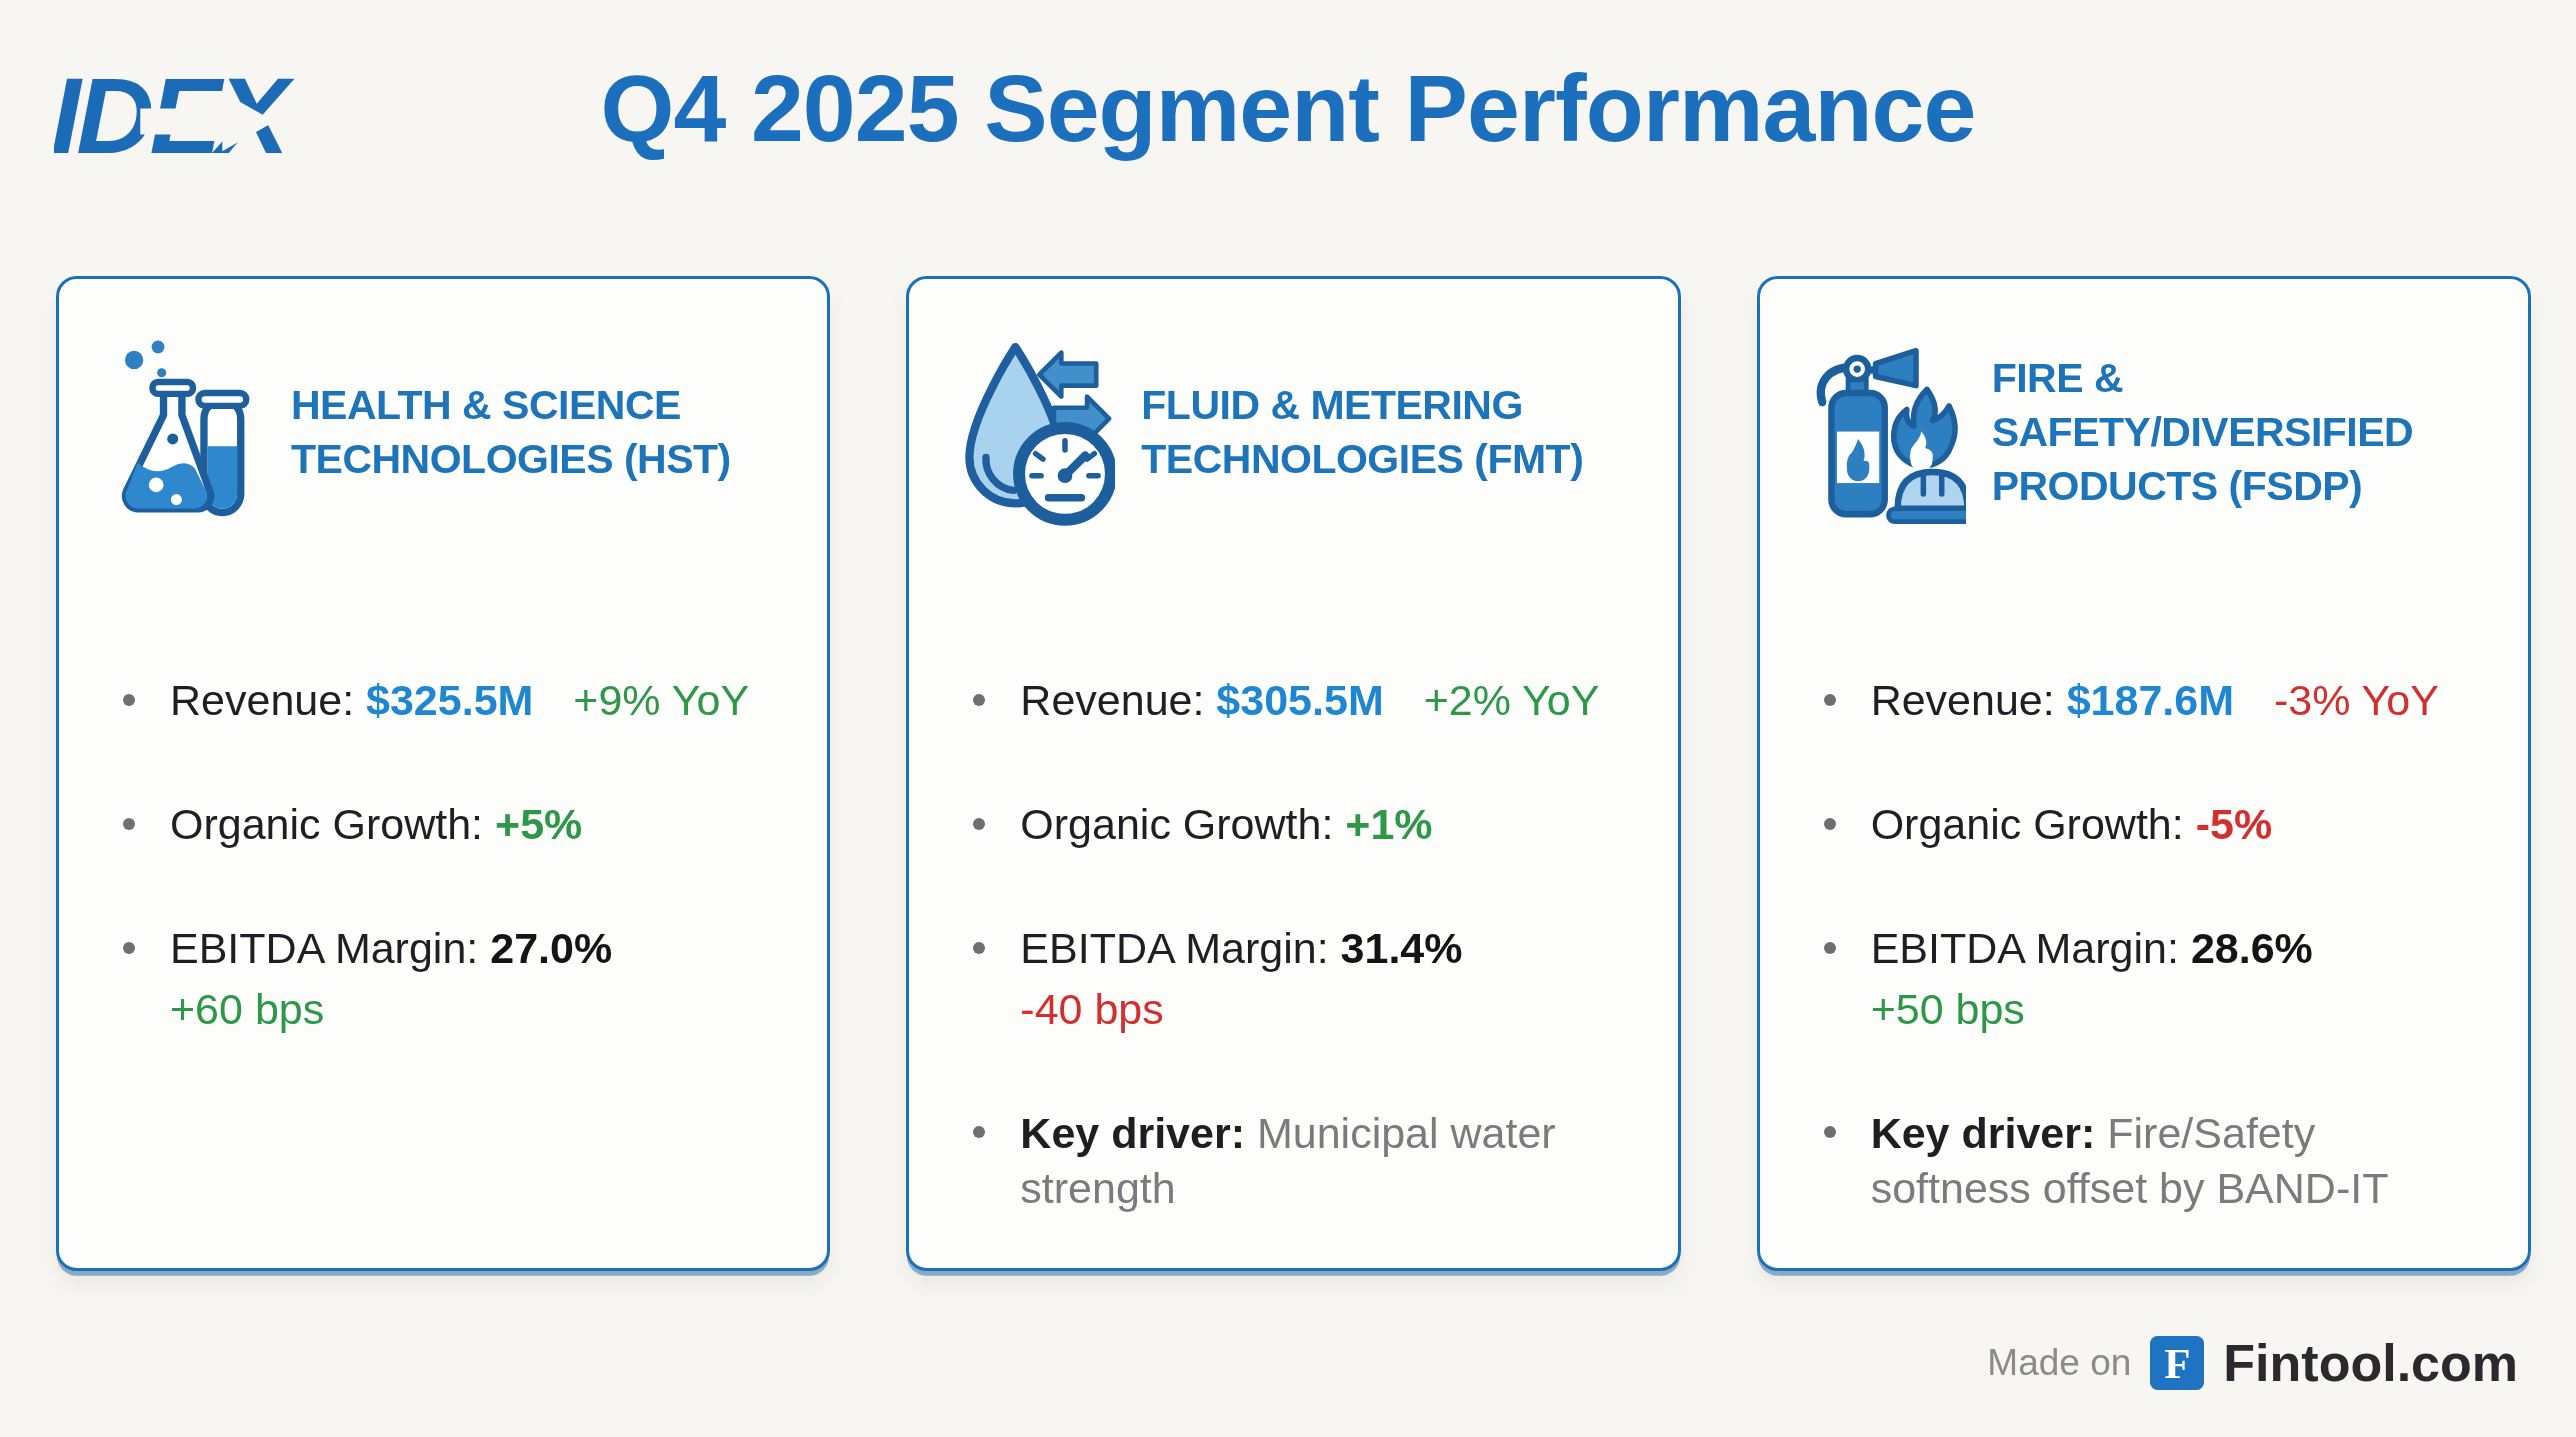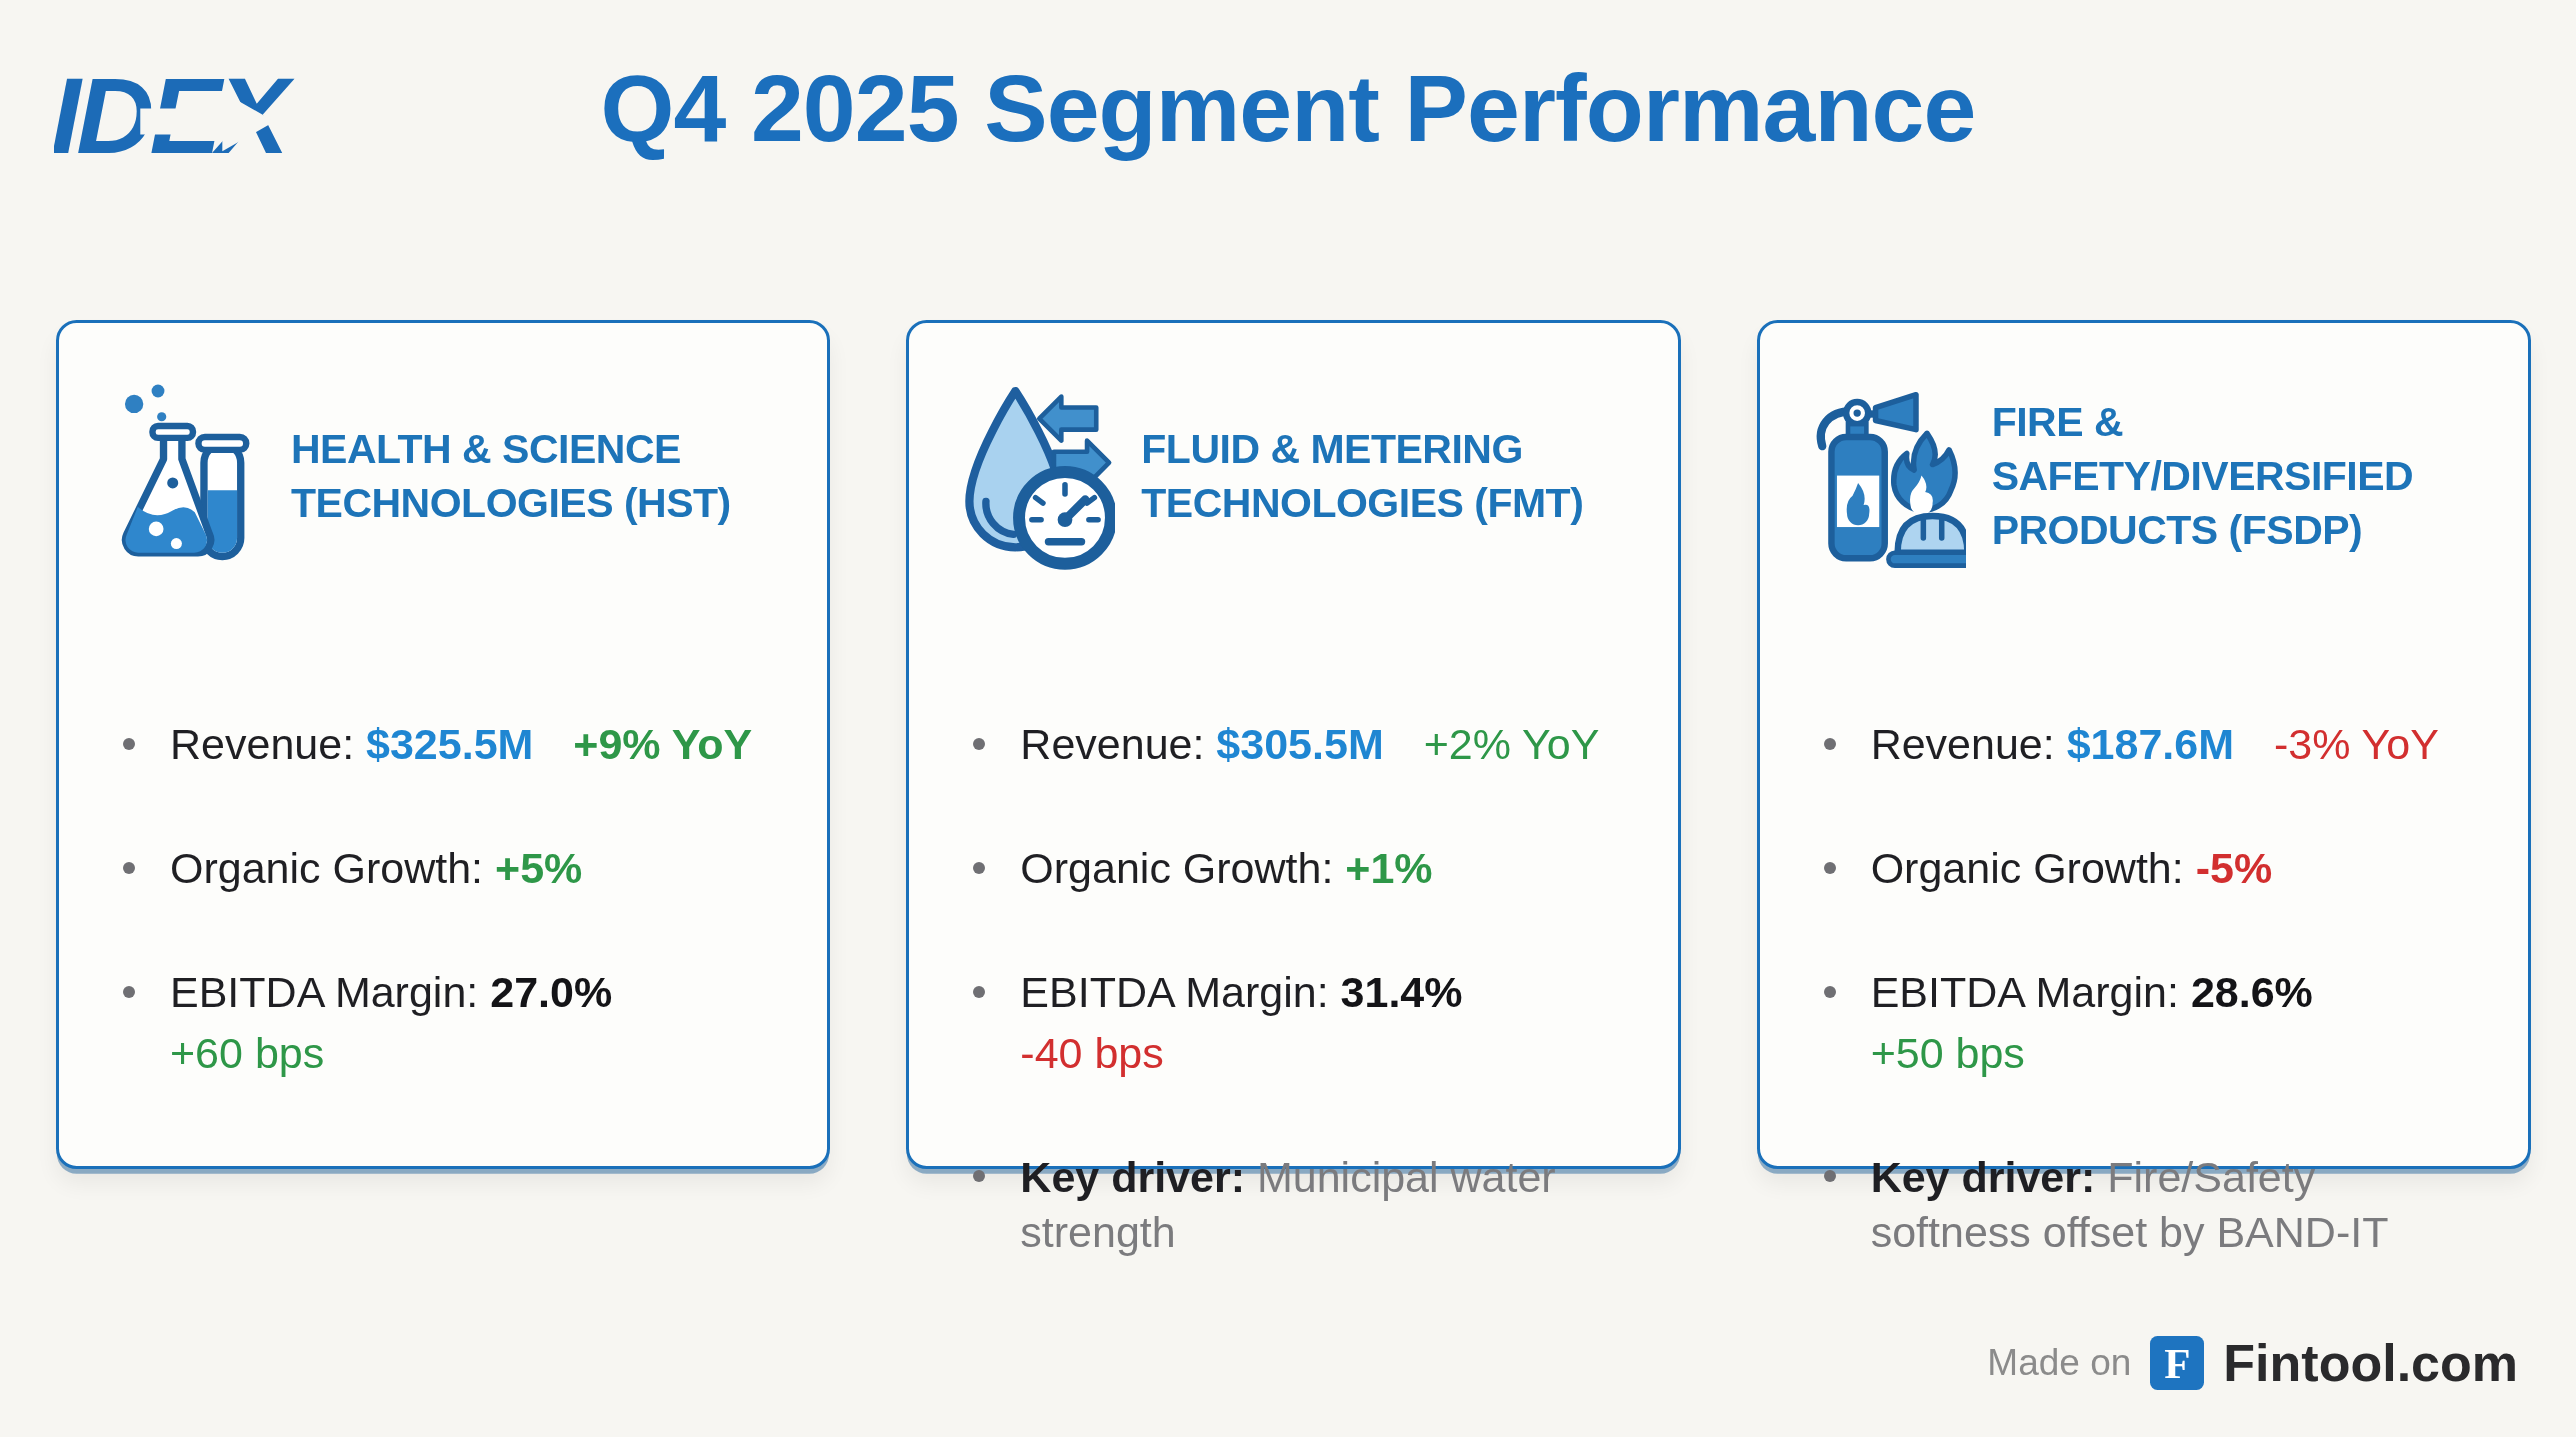--- a/index.html
+++ b/index.html
@@ -16,22 +16,22 @@
   .logo { position:absolute; left:54px; top:60px; }
   .main-title {
     position:absolute; left:0; top:54px; width:100%;
     text-align:center;
     font-size:95px; font-weight:700; color:#1b6fbd;
     letter-spacing:-0.9px;
   }
 
   
   .cards {
-    position:absolute; left:56px; top:276px; right:45px; height:849px;
-    display:flex; gap:76px;margin-top:44px;
+    position:absolute; left:56px; top:276px; right:45px; height:995px;
+    display:flex; gap:76px;
   }
   .card {
     flex:1 1 0;
     background:#fdfdfb;
     border:3.7px solid #1a70ba;
     border-radius:20.6px;
     box-shadow:0 5.6px 0 -0.9px rgba(21,90,150,.45), 0 15px 22.5px rgba(0,0,0,.06);
     padding:51px 49px 37px 49px;
   }
   .card-header { display:flex; align-items:center; gap:26px; min-height:204px; }
@@ -108,21 +108,21 @@
             <rect x="48" y="50" width="44" height="13" rx="6" fill="#ffffff" stroke="#1d5f9c" stroke-width="7"></rect>
           </svg>
         </div>
         <div class="card-title">HEALTH &amp; SCIENCE
 TECHNOLOGIES (HST)</div>
       </div>
       <ul class="metrics">
         <li class="metric">
           <span>Revenue:</span>
           <span class="v-blue" style="color: rgb(31, 134, 210);">$325.5M</span>
-          <span class="yoy" style="color: rgb(46, 151, 72); font-weight: bold;">+9% YoY</span>
+          <span class="yoy" style="color: rgb(46, 151, 72);">+9% YoY</span>
         </li>
         <li class="metric">
           <span>Organic Growth:</span>
           <span class="v-strong" style="color: rgb(46, 151, 72);">+5%</span>
         </li>
         <li class="metric">
           <span>EBITDA Margin:</span>
           <span class="v-bold">27.0%</span>
           <div class="bps-line" style="color: rgb(46, 151, 72);">+60 bps</div>
         </li>

